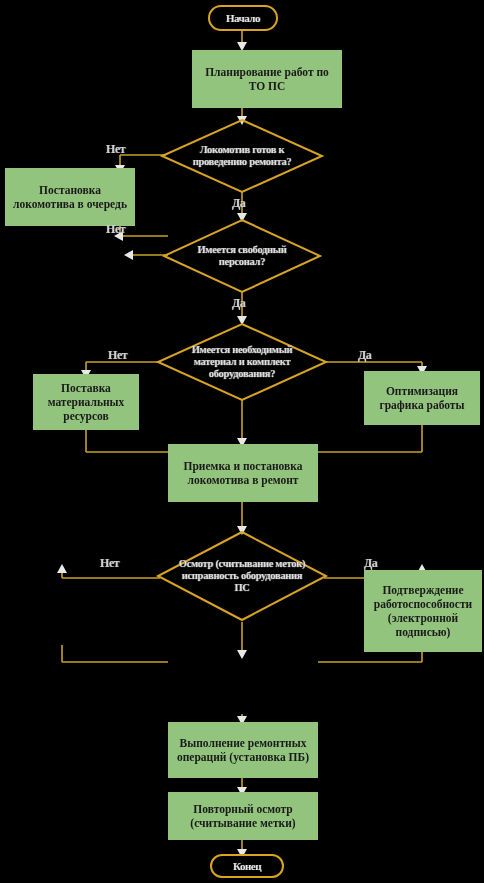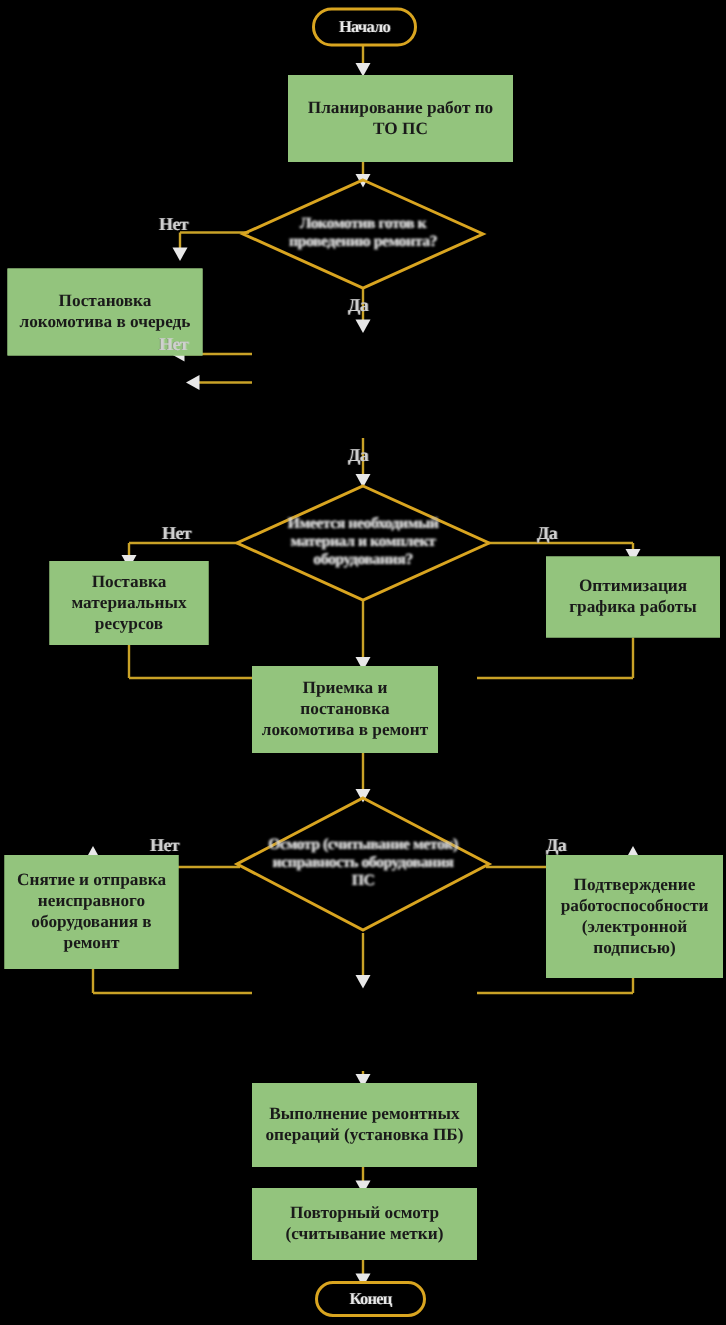--- a/index.html
+++ b/index.html
@@ -153,53 +153,58 @@
   <div class="node dec" style="left:160px;top:118px;width:164px;height:76px;">
     <svg width="164" height="76">
       <polygon points="82,2 162,38 82,74 2,38" fill="none" stroke="#d9a520" stroke-width="2"></polygon>
     </svg>
     <div class="dtext">Локомотив готов к проведению ремонта?</div>
   </div>
 
   <div class="blabel" style="left:106px;top:142px;">Нет</div>
   <div class="blabel" style="left:232px;top:196px;">Да</div>
 
-  <div class="node proc" style="left:5px;top:168px;width:130px;height:58px;margin-top:11px;">Постановка локомотива в очередь</div>
-
+  <div class="node proc" style="left:5px;top:168px;width:130px;height:58px;">Постановка локомотива в очередь</div>
+
+  <div class="node dec" style="left:162px;top:218px;width:160px;height:76px;">
+    <svg width="160" height="76">
+      <polygon points="80,2 158,38 80,74 2,38" fill="none" stroke="#d9a520" stroke-width="2"></polygon>
+    </svg>
+    <div class="dtext">Имеется свободный персонал?</div>
+  </div>
 
   <div class="blabel" style="left:106px;top:222px;">Нет</div>
   <div class="blabel" style="left:232px;top:296px;">Да</div>
 
   <div class="node dec" style="left:156px;top:322px;width:172px;height:80px;">
     <svg width="172" height="80">
       <polygon points="86,2 170,40 86,78 2,40" fill="none" stroke="#d9a520" stroke-width="2"></polygon>
     </svg>
     <div class="dtext">Имеется необходимый материал и комплект оборудования?</div>
   </div>
 
   <div class="blabel" style="left:108px;top:348px;">Нет</div>
   <div class="blabel" style="left:358px;top:348px;">Да</div>
 
   <div class="node proc" style="left:33px;top:374px;width:106px;height:56px;">Поставка материальных ресурсов</div>
 
   <div class="node proc" style="left:364px;top:371px;width:116px;height:54px;">Оптимизация графика работы</div>
 
-  <div class="node proc" style="left:168px;top:444px;width:124px;height:58px;">Приемка и постановка локомотива в ремонт</div>
+  <div class="node proc" style="left:168px;top:444px;width:150px;height:58px;">Приемка и постановка локомотива в ремонт</div>
 
   <div class="node dec" style="left:156px;top:530px;width:172px;height:92px;">
     <svg width="172" height="92">
       <polygon points="86,2 170,46 86,90 2,46" fill="none" stroke="#d9a520" stroke-width="2"></polygon>
     </svg>
     <div class="dtext">Осмотр (считывание меток) исправность оборудования ПС</div>
   </div>
 
   <div class="blabel" style="left:100px;top:556px;">Нет</div>
   <div class="blabel" style="left:364px;top:556px;">Да</div>
 
-  <div class="node proc" style="left:3px;top:570px;width:116px;height:76px;">Снятие и отправка неисправного оборудования в ремонт</div>
 
   <div class="node proc" style="left:364px;top:570px;width:118px;height:82px;">Подтверждение работоспособности (электронной подписью)</div>
 
 
   <div class="node proc" style="left:168px;top:722px;width:150px;height:56px;">Выполнение ремонтных операций (установка ПБ)</div>
 
   <div class="node proc" style="left:168px;top:792px;width:150px;height:48px;">Повторный осмотр (считывание метки)</div>
 
   <div class="node term" style="left:210px;top:854px;width:74px;height:24px;text-align:center;">Конец</div>
 

